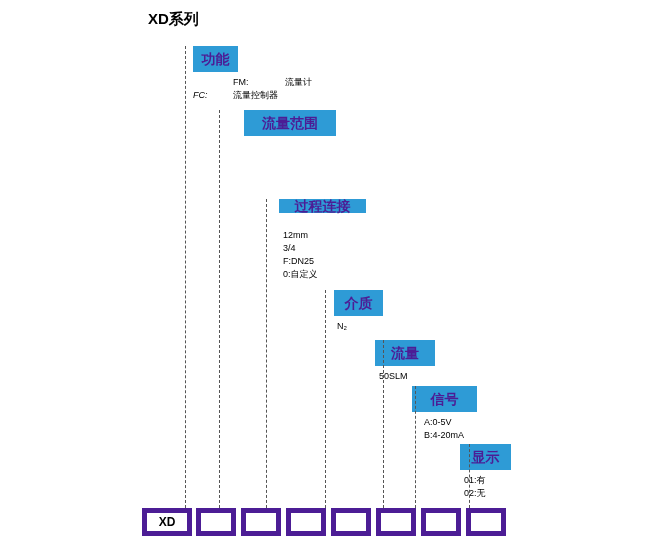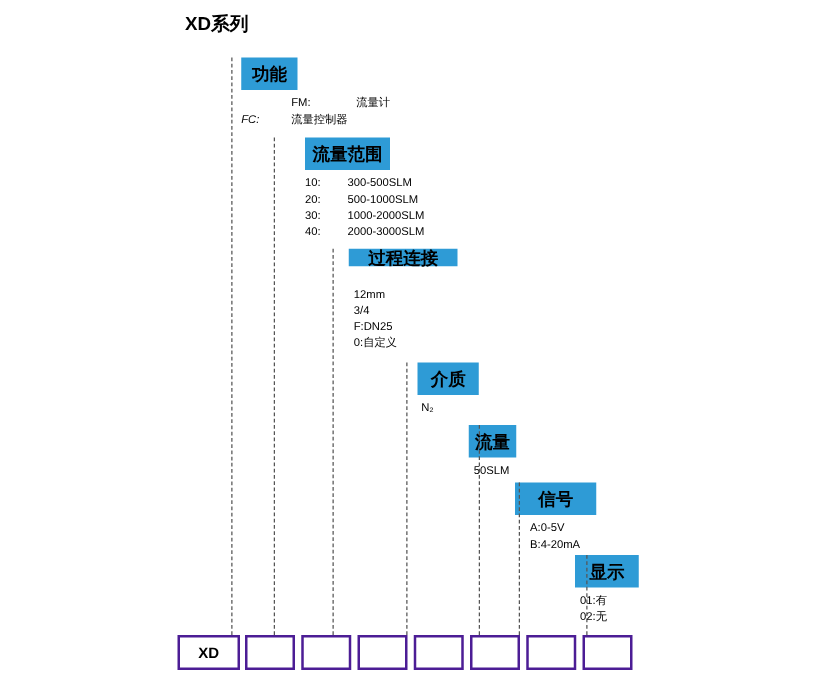--- a/index.html
+++ b/index.html
@@ -22,21 +22,21 @@
   .title {
     position: absolute;
     font-size: 15px;
     font-weight: bold;
     color: #000;
     white-space: nowrap;
   }
   .cat-box {
     position: absolute;
     background: #2e9bd6;
-    color: #000000;
+    color: #4c1d95;
     font-size: 14px;
     font-weight: bold;
     text-align: center;
     line-height: 1.0;
     display: flex;
     align-items: center;
     justify-content: center;
     box-sizing: border-box;
     white-space: nowrap;
   }
@@ -57,21 +57,21 @@
   .opt-text {
     display: inline-block;
   }
   .vline {
     position: absolute;
     width: 0;
     border-left: 1px dashed #555;
   }
   .slot {
     position: absolute;
-    border: 2px solid #4c1d95;
+    border: 5px solid #4c1d95;
     background: #ffffff;
     box-sizing: border-box;
     display: flex;
     align-items: center;
     justify-content: center;
     font-size: 12px;
     font-weight: bold;
     color: #000;
   }
 </style>
@@ -82,45 +82,39 @@
 
   <div class="title" style="left:148px; top:10px;">XD系列</div>
 
   <div class="cat-box" style="left:193px; top:46px; width:45px; height:26px;">功能</div>
   <div class="opt-list" style="left:193px; top:76px;">
     <span class="opt-row"><span class="opt-code" style="width:52px;padding-left:40px;">FM:</span><span class="opt-text">流量计</span></span>
     <span class="opt-row"><span class="opt-code" style="width:40px;font-style:italic;">FC:</span><span class="opt-text">流量控制器</span></span>
   </div>
   <div class="vline" style="left:185px; top:46px; height:462px;"></div>
 
-  <div class="cat-box" style="left:244px; top:110px; width:68px; height:26px;">流量范围</div>
-  <div class="opt-list" style="left:244px; top:140px;">
-    <span class="opt-row"><span class="opt-code" style="width:34px;">10:</span><span class="opt-text">300-500SLM</span></span>
-    <span class="opt-row"><span class="opt-code" style="width:34px;">20:</span><span class="opt-text">500-1000SLM</span></span>
-    <span class="opt-row"><span class="opt-code" style="width:34px;">30:</span><span class="opt-text">1000-2000SLM</span></span>
-    <span class="opt-row"><span class="opt-code" style="width:34px;">40:</span><span class="opt-text">2000-3000SLM</span></span>
-  </div>
+  <div class="cat-box" style="left:244px; top:110px; width:92px; height:26px;">流量范围</div>
   <div class="vline" style="left:219px; top:110px; height:398px;"></div>
 
   <div class="cat-box" style="left:279px; top:199px; width:87px; height:14px;">过程连接</div>
   <div class="opt-list" style="left:283px; top:229px;">
     <span class="opt-row"><span class="opt-code">12mm</span><span class="opt-text"></span></span>
     <span class="opt-row"><span class="opt-code">3/4</span><span class="opt-text"></span></span>
     <span class="opt-row"><span class="opt-code">F:DN25</span><span class="opt-text"></span></span>
     <span class="opt-row"><span class="opt-code">0:</span><span class="opt-text">自定义</span></span>
   </div>
   <div class="vline" style="left:266px; top:199px; height:309px;"></div>
 
   <div class="cat-box" style="left:334px; top:290px; width:49px; height:26px;">介质</div>
   <div class="opt-list" style="left:337px; top:320px;">
     <span class="opt-row"><span class="opt-code">N₂</span></span>
   </div>
   <div class="vline" style="left:325px; top:290px; height:218px;"></div>
 
-  <div class="cat-box" style="left:375px; top:340px; width:38px; height:26px;">流量</div>
+  <div class="cat-box" style="left:375px; top:340px; width:60px; height:26px;">流量</div>
   <div class="opt-list" style="left:379px; top:370px;">
     <span class="opt-row"><span class="opt-code">50SLM</span></span>
   </div>
   <div class="vline" style="left:383px; top:340px; height:168px;"></div>
 
   <div class="cat-box" style="left:412px; top:386px; width:65px; height:26px;">信号</div>
   <div class="opt-list" style="left:424px; top:416px;">
     <span class="opt-row"><span class="opt-code">A:0-5V</span></span>
     <span class="opt-row"><span class="opt-code">B:4-20mA</span></span>
   </div>

